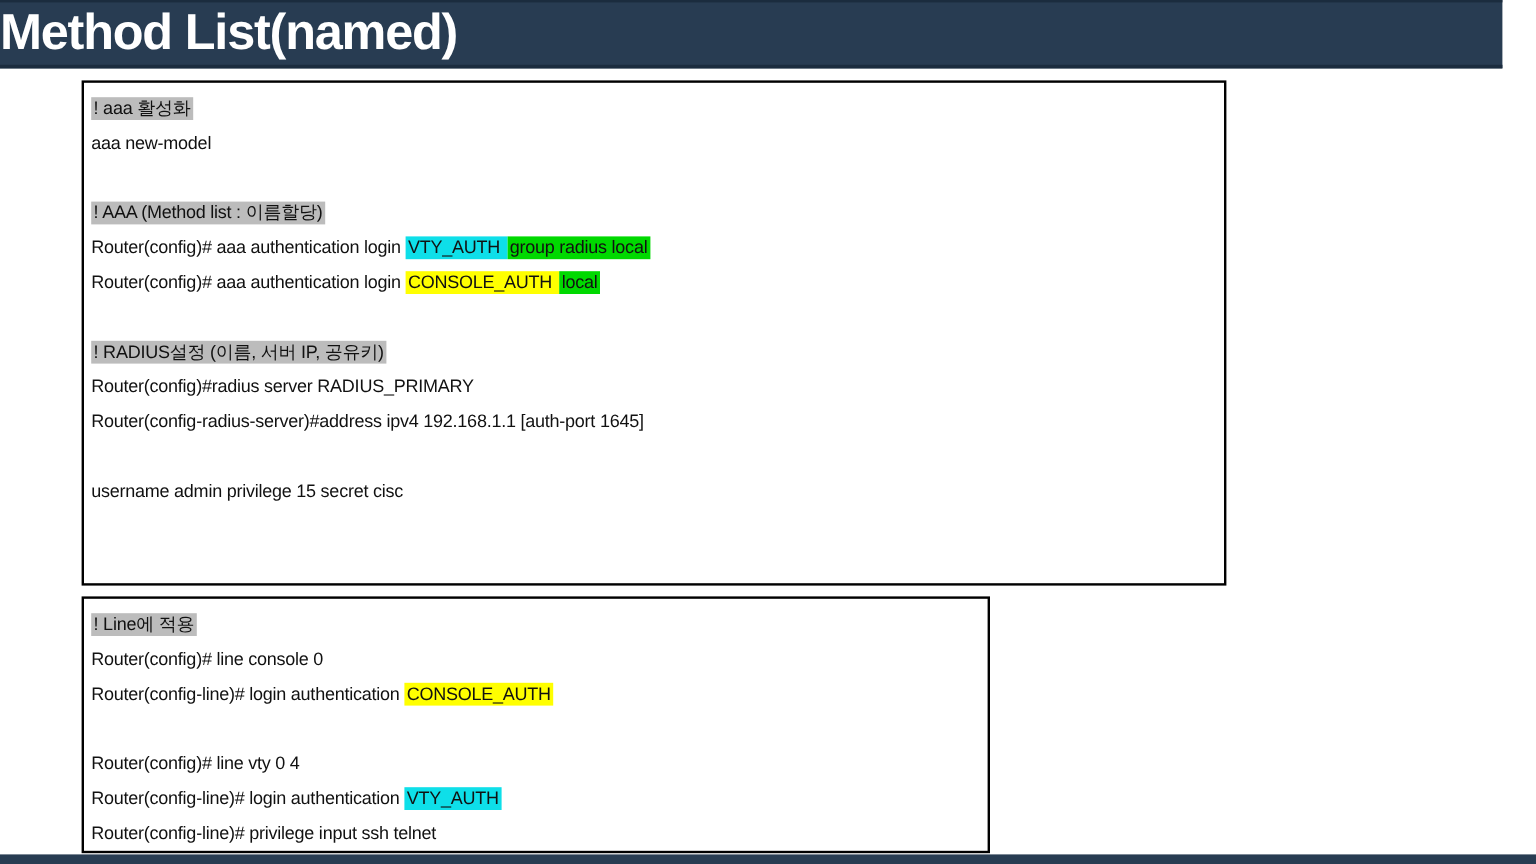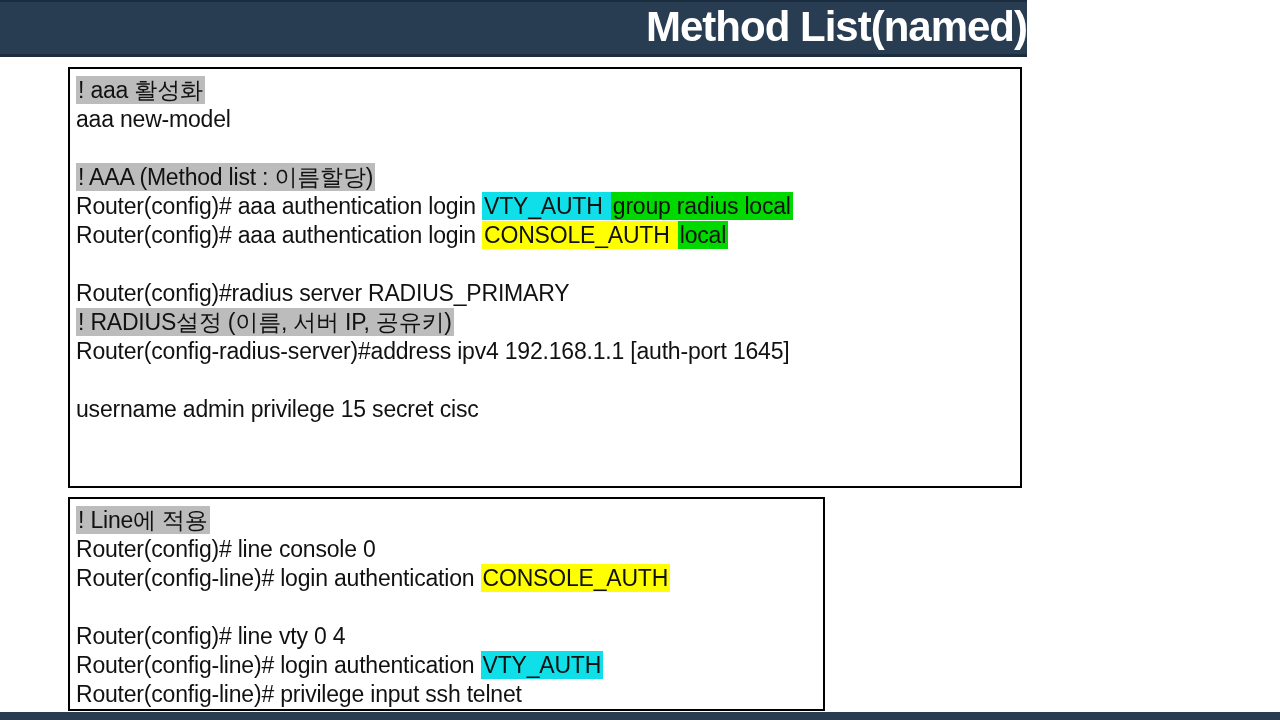--- a/index.html
+++ b/index.html
@@ -14,25 +14,25 @@
     --navy: #283c52;
     --navy-dark: #1b2c3e;
     --hl-gray: #bcbcbc;
     --hl-yellow: #ffff00;
     --hl-green: #00d900;
     --hl-cyan: #0edfe9;
     --ink: #111111;
   }
   .titlebar {
     position: absolute; left: 0; top: 0;
-    width: 1027px; height: 57px;
+    width: 1252px; height: 57px;
     background: var(--navy);
     border-top: 2px solid var(--navy-dark);
     border-bottom: 3px solid var(--navy-dark);
-    display: flex; align-items: center; justify-content: flex-end;
+    display: flex; align-items: center; justify-content: flex-start;
   }
   .title {
     color: #ffffff;
     font-size: 42px;
     font-weight: bold;
     letter-spacing: -1px;
     line-height: 1;
     padding-bottom: 2px;
   }
   .bottombar {
@@ -42,21 +42,21 @@
   }
   .box {
     position: absolute;
     background: #ffffff;
     border: 2px solid #000000;
     padding: 7px 6px 5px 6px;
   }
   .box1 { left: 68px; top: 67px;  width: 954px; height: 421px; }
   .box2 { left: 68px; top: 497px; width: 757px; height: 214px; }
   .line {
-    font-size: 23px;
+    font-size: 15px;
     line-height: 29px;
     height: 29px;
     letter-spacing: -0.2px;
     color: var(--ink);
     white-space: pre;
   }
   .hl { padding: 1px 2px; }
   .hl-gray   { background: var(--hl-gray); }
   .hl-yellow { background: var(--hl-yellow); }
   .hl-green  { background: var(--hl-green); }
@@ -70,22 +70,22 @@
 </div>
 
 <div class="box box1">
     <div class="line"><span class="hl hl-gray">! aaa 활성화</span></div>
     <div class="line"><span>aaa new-model</span></div>
     <div class="line">&nbsp;</div>
     <div class="line"><span class="hl hl-gray">! AAA (Method list : 이름할당)</span></div>
     <div class="line"><span>Router(config)# aaa authentication login </span><span class="hl hl-cyan">VTY_AUTH </span><span class="hl hl-green">group radius local</span></div>
     <div class="line"><span>Router(config)# aaa authentication login </span><span class="hl hl-yellow">CONSOLE_AUTH </span><span class="hl hl-green">local</span></div>
     <div class="line">&nbsp;</div>
+    <div class="line"><span class="hl hl-gray">! RADIUS설정 (이름, 서버 IP, 공유키)</span></div>
     <div class="line"><span>Router(config)#radius server RADIUS_PRIMARY</span></div>
-    <div class="line"><span class="hl hl-gray">! RADIUS설정 (이름, 서버 IP, 공유키)</span></div>
     <div class="line"><span>Router(config-radius-server)#address ipv4 192.168.1.1 [auth-port 1645]</span></div>
     <div class="line">&nbsp;</div>
     <div class="line"><span>username admin privilege 15 secret cisc</span></div>
   </div>
 <div class="box box2">
     <div class="line"><span class="hl hl-gray">! Line에 적용</span></div>
     <div class="line"><span>Router(config)# line console 0</span></div>
     <div class="line"><span>Router(config-line)# login authentication </span><span class="hl hl-yellow">CONSOLE_AUTH</span></div>
     <div class="line">&nbsp;</div>
     <div class="line"><span>Router(config)# line vty 0 4</span></div>

